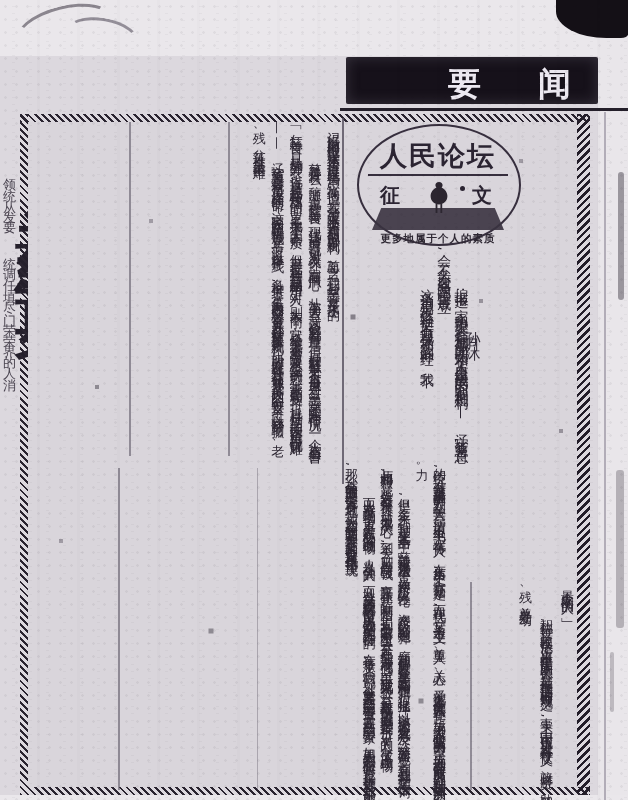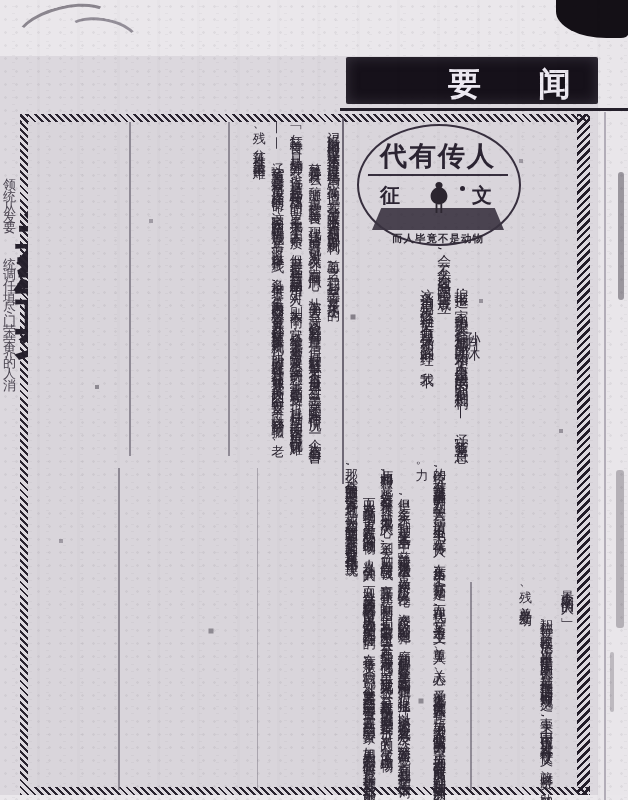--- a/index.html
+++ b/index.html
@@ -106,34 +106,34 @@
   <div class="rule r1"></div>
   <div class="rule r2"></div>
   <div class="rule r3"></div>
   <div class="rule r4"></div>
   <div class="rule r5"></div>
   <div class="rule r6"></div>
   <div class="rule r7"></div>
 
   <div class="seal">
     <div class="ellipse"></div>
-    <div class="t1">代有传人</div>
+    <div class="t1">人民论坛</div>
     <div class="bar"></div>
     <span class="zheng">征</span>
     <span class="wen">文</span>
     <div class="dot"></div>
     <div class="wall"></div>
     <div class="bird">
       <svg width="26" height="34" viewBox="0 0 26 34">
         <path d="M13 2c-2.4 0-3.6 1.6-3.6 3.2 0 .9.4 1.7 1 2.2C7 9.2 4.6 12.2 4.6 16c0 5 3.6 8.4 8.4 8.4s8.4-3.4 8.4-8.4c0-3.8-2.4-6.8-5.8-8.6.6-.5 1-1.3 1-2.2C16.6 3.6 15.4 2 13 2z" fill="#2c2630"></path>
         <rect x="9.6" y="24" width="1.8" height="9" fill="#2c2630"></rect>
         <rect x="14.4" y="24" width="1.8" height="9" fill="#2c2630"></rect>
       </svg>
     </div>
-    <div class="sponsor">而人毕竟不是动物</div>
+    <div class="sponsor">更多地属于个人的素质</div>
   </div>
 
   <div class="big-title">为慈善正名</div>
 
   <div class="vtext author">孙月沐</div>
 
   <div class="vtext lede-block">　　据报道:一家由热衷于社会福利事业的团体和个人自愿组成的民间福利机构——辽宁省慈善总会,不久前在省会沈阳宣告成立。
 　　这条消息是那么轻轻但又有力地拨动了我的神经。我不</div>
   <div class="vtext tl-block">记得以前的报纸等媒体是否报道过此类消息,换句话说,我不清楚大陆是否还有相似的办事机构。总而言之,我们与「慈善」二字是久违了的。
 　　慈善是什么?《辞源》上说是「仁慈善良」,《现代汉语辞典》说是「对人关怀,富有同情心」。从字面去看,这两个解释都有道理,但后一种解释似乎更符合当今世界对于「慈善」二字的实际操作情况。一个人慈眉善目,「仁慈善良」,只是他的外表,也许这是他品格与性格的一面,更多地属于个人的素质。但若是把这种善与慈的品格用于「对人」,则大大不同了,它就会给他人带来爱与温暖及心灵上的抚慰,带来帮助和支持,也就是行动上的扶困济危与排忧解难。——辽宁省慈善总会就肩负了这样的使命:「这家民间慈善机构成立之后,将以多样形式、多种渠道,募集海内外慈善资金并兴办各种慈善服务机构,协助政府在各种社会领域开展多种内容的行善义举,以救济帮助孤、老、残、贫等社会上最困难、</div>

